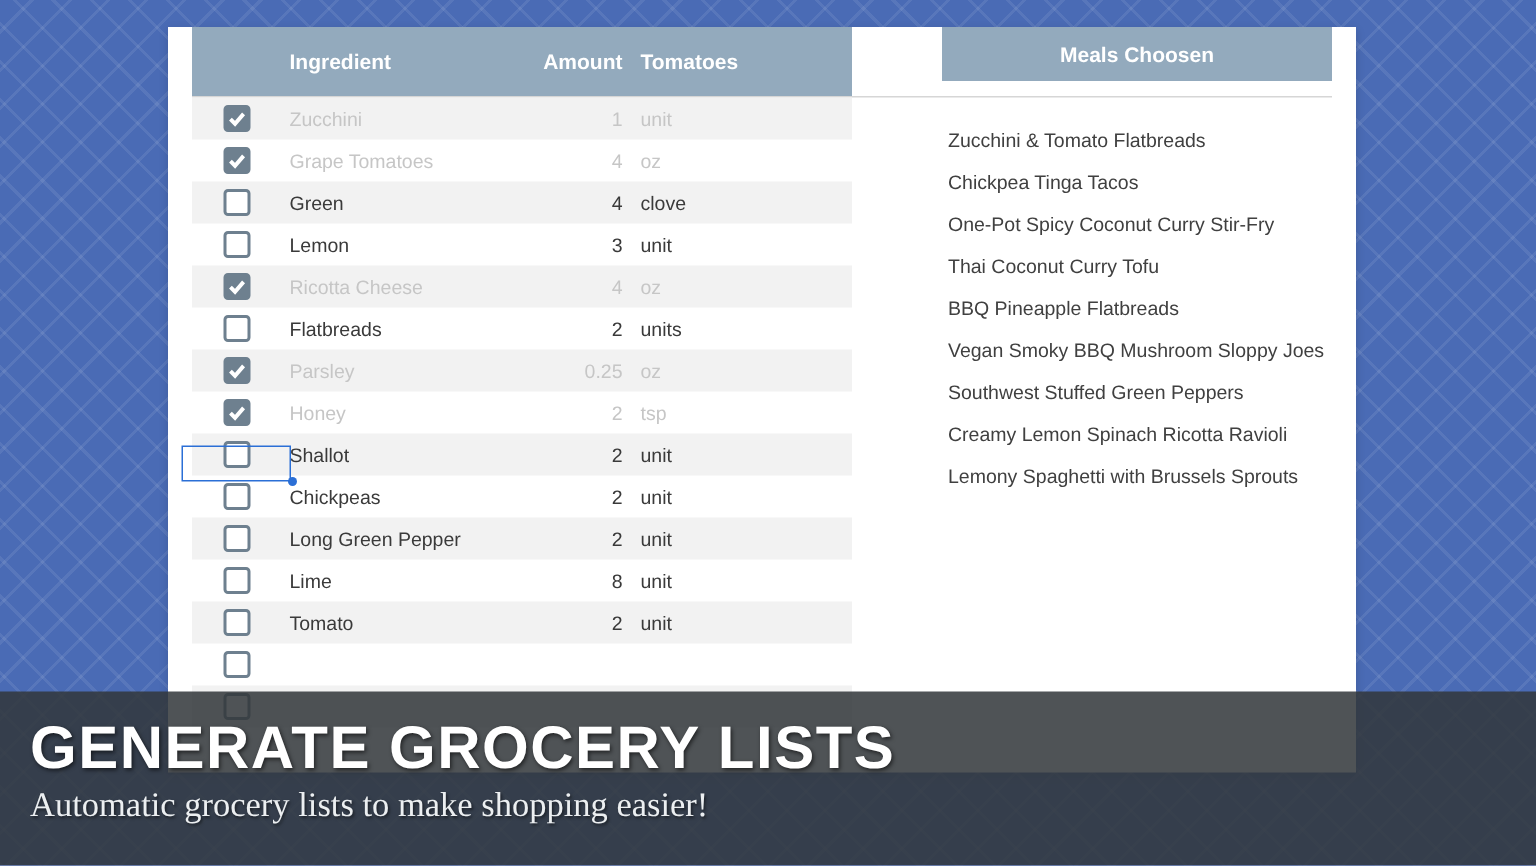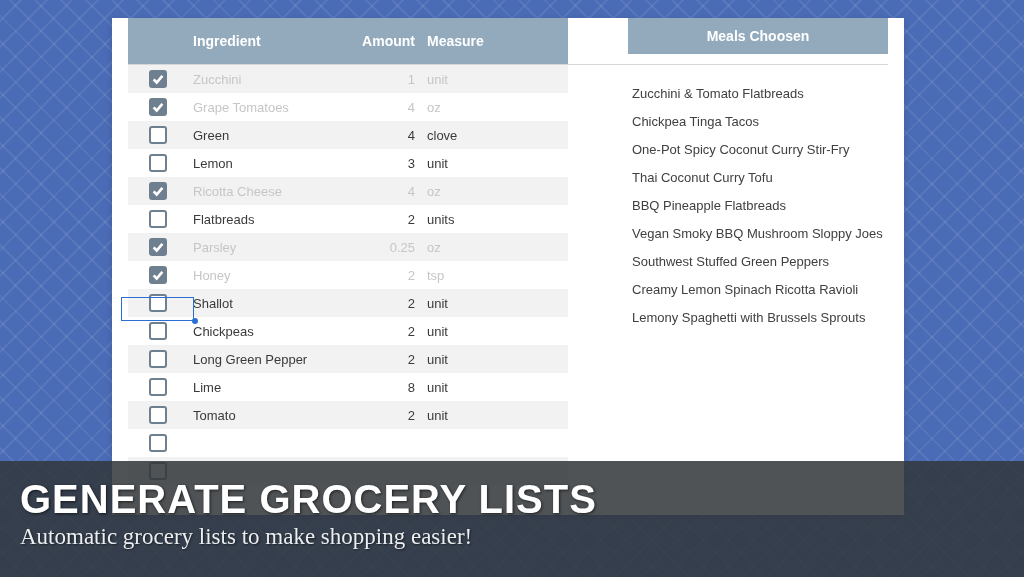--- a/index.html
+++ b/index.html
@@ -137,21 +137,21 @@
 </style>
 </head>
 <body>
 
 <div class="card">
   <div class="content">
     <div class="headers">
       <div class="hdr-left">
         <div class="h-ing">Ingredient</div>
         <div class="h-amt">Amount</div>
-        <div class="h-mea">Measure</div>
+        <div class="h-mea">Tomatoes</div>
       </div>
       <div class="hdr-spacer"></div>
       <div class="hdr-right">Meals Choosen</div>
     </div>
     <div class="body-wrap">
       <div class="ing-col" id="ing-col">
           <div class="row alt done">
             <div class="cell-chk">
               <div class="chk checked">
                 <svg viewBox="0 0 16 16">

